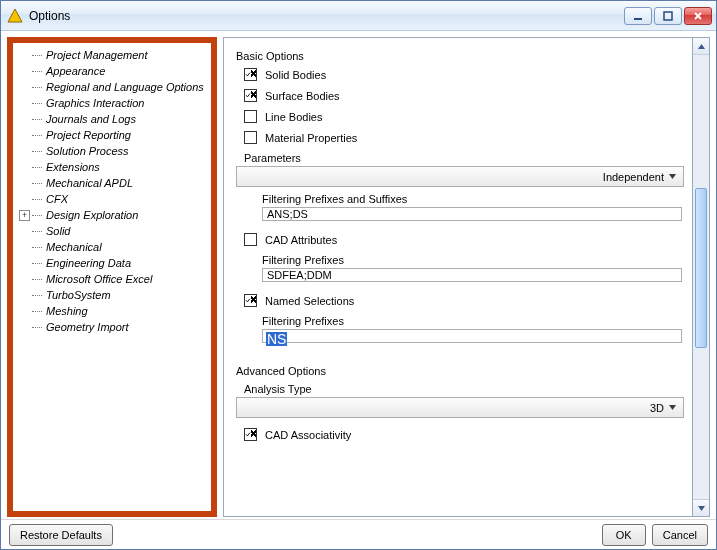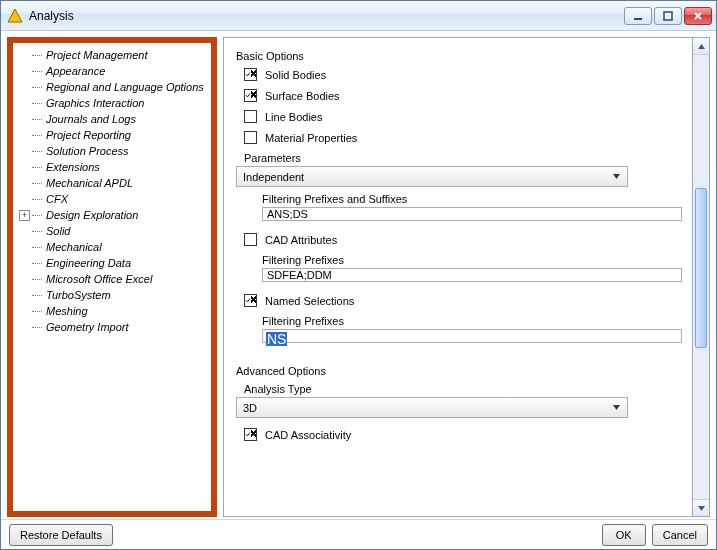--- a/index.html
+++ b/index.html
@@ -120,24 +120,24 @@
   }
   .textin.wide { width: 420px; }
   .selwrap { position: relative; width: 420px; }
   .selhighlight {
     position: absolute; left: 4px; top: 3px;
     background: #2f6ad1; color: #fff;
     padding: 0 1px; font-size: 14px;
     line-height: 14px;
   }
   .dropdown {
-    width: 392px; height: 21px;
+    width: 448px; height: 21px;
     border: 1px solid #abadb3;
     background: linear-gradient(#fdfdfd,#e9e9e9);
-    display: flex; align-items: center; justify-content: space-between;
+    display: flex; align-items: center; justify-content: flex-end;
     padding: 0 2px 0 6px;
     margin-left: 0;
   }
   .dropdown .dd-btn {
     width: 17px; height: 17px;
     display: flex; align-items: center; justify-content: center;
     color: #3a3a3a;
   }
   
   .footer {
@@ -156,21 +156,21 @@
 <body>
 
 <div class="window">
 
   <div class="titlebar">
     <span class="app-icon">
       <svg width="16" height="16" viewBox="0 0 16 16">
           <polygon points="8,1 15,14 1,14" fill="#f6c200" stroke="#8a6d00" stroke-width="1"></polygon>
         </svg>
     </span>
-    <span class="title-text">Analysis</span>
+    <span class="title-text">Options</span>
     <div class="winbtns">
       <span class="winbtn">
         <svg width="10" height="10" viewBox="0 0 10 10">
             <rect x="1" y="7" width="8" height="2" fill="currentColor"></rect>
           </svg>
       </span>
       <span class="winbtn">
         <svg width="10" height="10" viewBox="0 0 10 10">
             <rect x="1" y="1" width="8" height="8" fill="none" stroke="currentColor" stroke-width="1.5"></rect>
           </svg>

